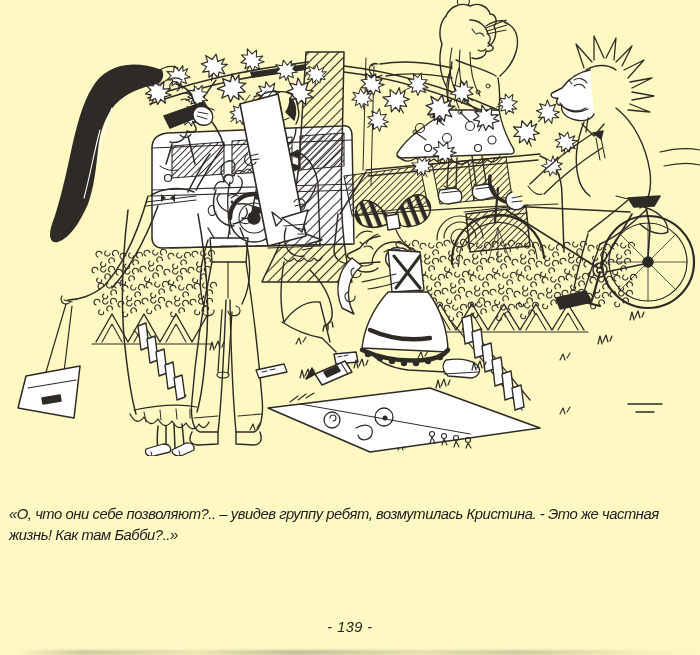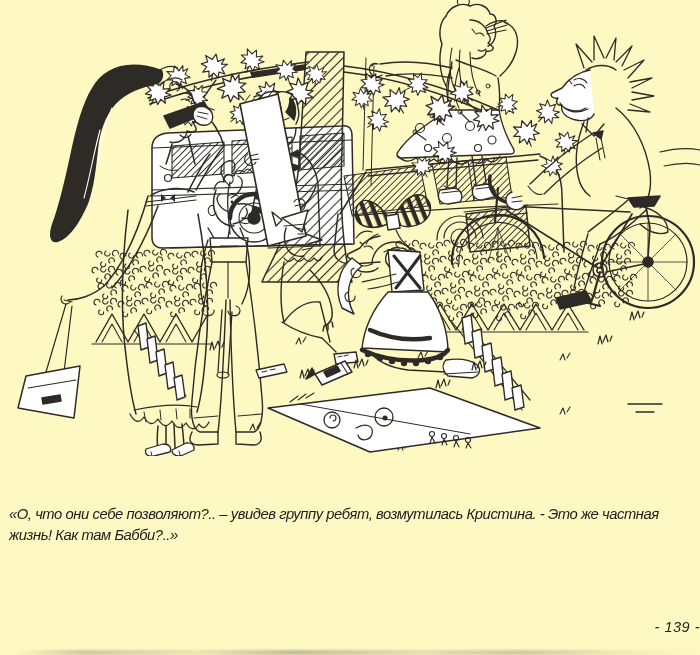--- a/index.html
+++ b/index.html
@@ -12,21 +12,21 @@
   .illo{margin:0;position:absolute;top:0;left:0;width:700px;height:456px;}
   .illo svg{display:block;}
   .story{
     position:absolute;left:9px;right:6px;top:461px;
     font-style:italic;font-weight:500;
     font-size:14.8px;line-height:21.4px;letter-spacing:-0.45px;
     color:#1e1c1a;white-space:pre;
   }
   .story p{margin:0;white-space:pre;}
   .page-number{
-    position:absolute;top:619px;left:0;right:0;text-align:right;
+    position:absolute;top:619px;left:0;right:0;text-align:center;
     font-style:italic;font-size:14.5px;letter-spacing:0.5px;color:#26231f;
   }
   .scan-artifact{
     position:absolute;bottom:0;left:0;right:0;height:5px;
     background:linear-gradient(90deg,rgba(0,0,0,0) 2%,rgba(95,90,84,.30) 12%,rgba(95,90,84,.12) 28%,rgba(95,90,84,.38) 42%,rgba(95,90,84,.16) 60%,rgba(95,90,84,.30) 74%,rgba(95,90,84,.08) 90%,rgba(0,0,0,0) 100%);
     filter:blur(1.1px);
   }
 </style>
 </head>
 <body style="background: rgb(255, 255, 255);">

